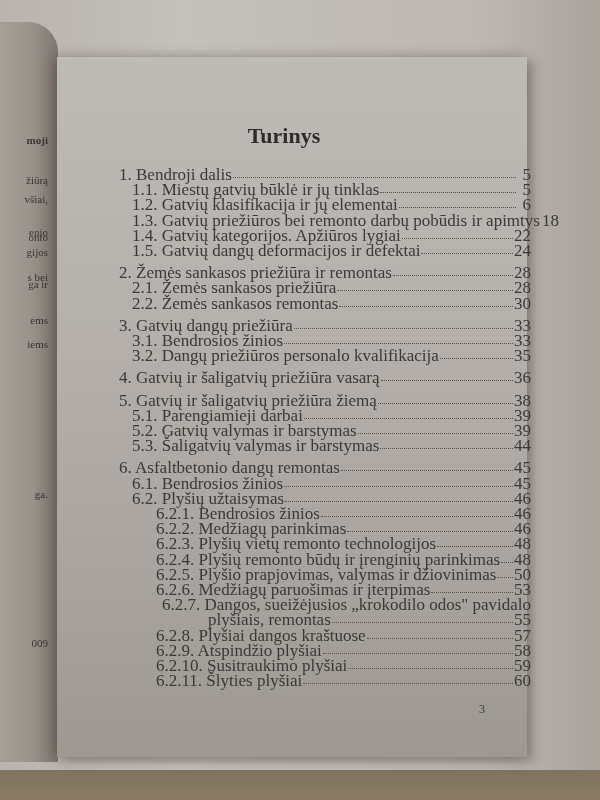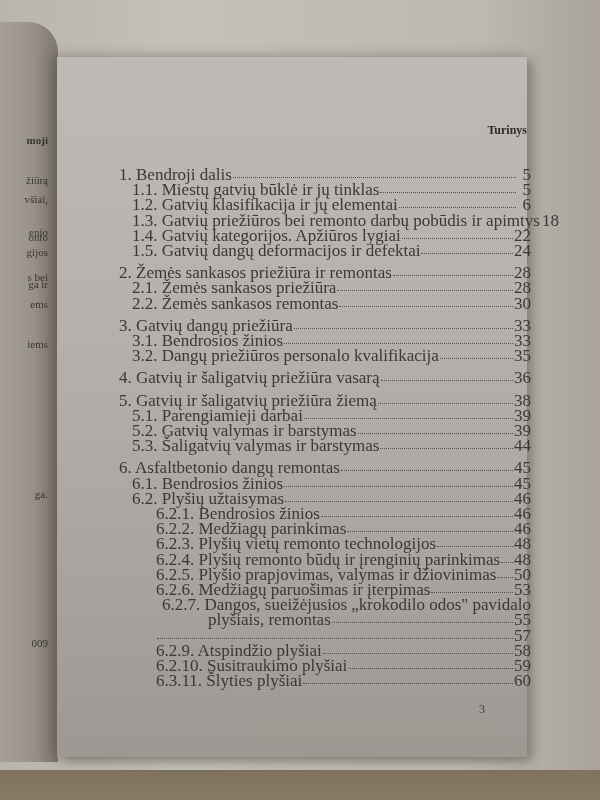--- a/index.html
+++ b/index.html
@@ -27,22 +27,22 @@
     .left-page .frag {
       position: absolute; right: 10px; white-space: nowrap; text-align: right;
     }
     .page {
       position: absolute; left: 57px; top: 57px; width: 470px; height: 700px;
       background: linear-gradient(180deg, #bebab5 0%, #b5b0ab 40%, #a9a39f 75%, #9e9893 100%);
       box-shadow: 6px 4px 10px rgba(60,50,40,0.35), -6px 0 12px rgba(60,50,40,0.3);
       color: #3b3835;
     }
     .title {
-      position: absolute; left: 0; right: 0; top: 66px; text-align: right;
-      font-weight: bold; font-size: 12px; color: #2e2b28;
+      position: absolute; left: 0; right: 16px; top: 66px; text-align: center;
+      font-weight: bold; font-size: 22px; color: #2e2b28;
     }
     .toc {
       position: absolute; left: 62px; top: 110px; width: 412px;
       font-size: 17px; line-height: 15.2px;
     }
     .row { display: flex; align-items: baseline; white-space: nowrap; }
     .row .label { flex: 0 0 auto; }
     .row .dots {
       flex: 1 1 auto; overflow: hidden; margin: 0 1px;
       border-bottom: 1.5px dotted #55504a; height: 0; transform: translateY(-2px);
@@ -65,21 +65,21 @@
 
 <div class="left-page" id="left-page">
     <div class="frag" style="top: 112px; font-weight: bold;">moji</div>
     <div class="frag" style="top: 152px;">žiūrą</div>
     <div class="frag" style="top: 171px;">všiai,</div>
     <div class="frag" style="top: 204px;">enio</div>
     <div class="frag" style="top: 209px;">onto</div>
     <div class="frag" style="top: 224px;">gijos</div>
     <div class="frag" style="top: 249px;">s bei</div>
     <div class="frag" style="top: 256px;">ga ir</div>
-    <div class="frag" style="top: 276px;">ems</div>
+    <div class="frag" style="top: 292px;">ems</div>
     <div class="frag" style="top: 316px;">iems</div>
     <div class="frag" style="top: 466px;">ga.</div>
     <div class="frag" style="top: 615px;">009</div>
   </div>
 
 <div class="page">
   <div class="title">Turinys</div>
   <div class="toc" id="toc">
       <div class="row lvl1">
         <span class="label">1. Bendroji dalis</span>
@@ -213,33 +213,34 @@
       </div>
       <div class="row lvl3">
         <span class="label">6.2.7. Dangos, sueižėjusios „krokodilo odos" pavidalo</span>
       </div>
       <div class="row cont">
         <span class="label">plyšiais, remontas</span>
         <span class="dots"></span>
         <span class="num">55</span>
       </div>
       <div class="row lvl3">
+        <span class="label">6.2.8. Plyšiai dangos kraštuose</span>
         <span class="dots"></span>
         <span class="num">57</span>
       </div>
       <div class="row lvl3">
         <span class="label">6.2.9. Atspindžio plyšiai</span>
         <span class="dots"></span>
         <span class="num">58</span>
       </div>
       <div class="row lvl3">
         <span class="label">6.2.10. Susitraukimo plyšiai</span>
         <span class="dots"></span>
         <span class="num">59</span>
       </div>
       <div class="row lvl3">
-        <span class="label">6.3.11. Šlyties plyšiai</span>
+        <span class="label">6.2.11. Šlyties plyšiai</span>
         <span class="dots"></span>
         <span class="num">60</span>
       </div>
     </div>
   <div class="folio">3</div>
 </div>
 
 </body></html>

